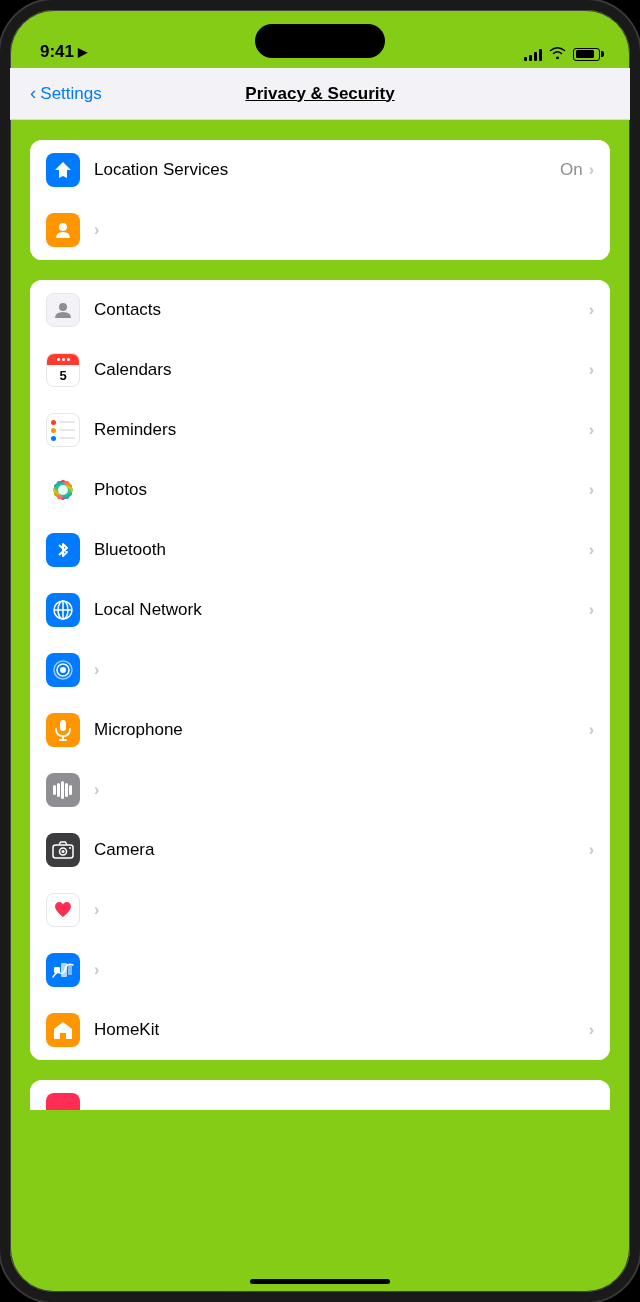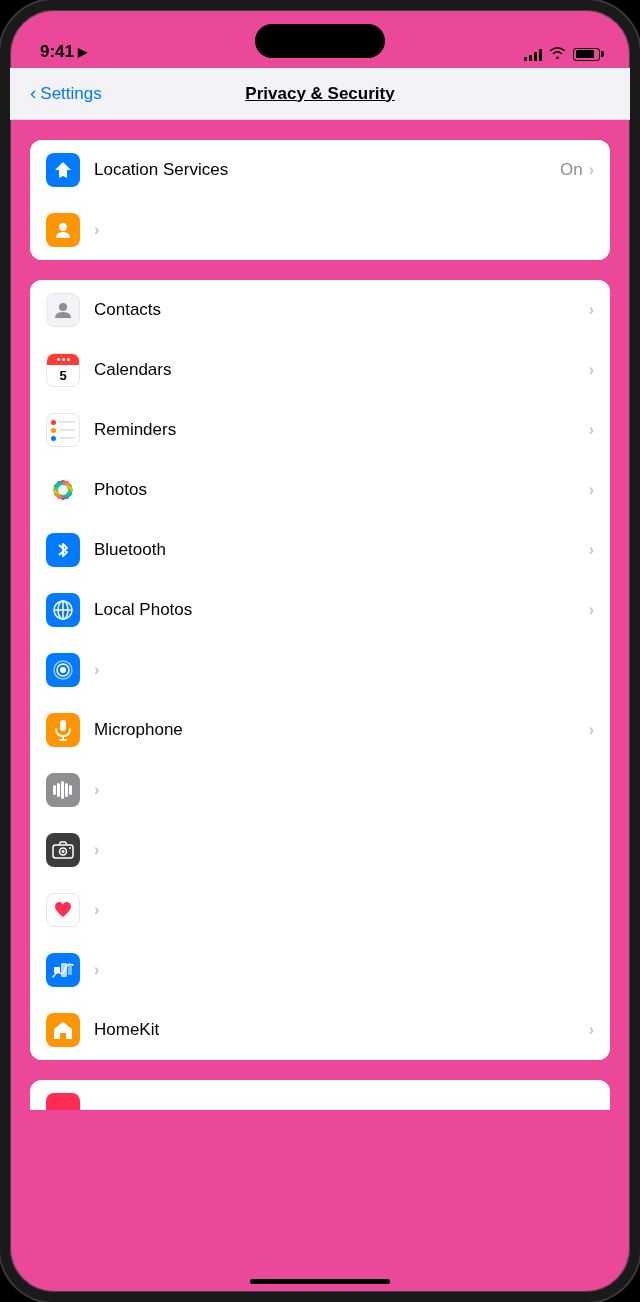--- a/index.html
+++ b/index.html
@@ -9,21 +9,21 @@
       display: flex;
       justify-content: center;
       align-items: center;
       min-height: 100vh;
       font-family: -apple-system, BlinkMacSystemFont, 'SF Pro Display', 'Helvetica Neue', Arial, sans-serif;
     }
 
     .phone-shell {
       width: 640px;
       height: 1302px;
-      background: #ec4899;
+      background: #84cc16;
       border-radius: 54px;
       position: relative;
       overflow: hidden;
       border: 10px solid #1a1a1a;
       box-shadow: 0 0 0 2px #3a3a3a, inset 0 0 0 1px #444;
     }
 
     
     .dynamic-island {
       position: absolute;
@@ -404,21 +404,21 @@
 
       <div class="settings-row">
         <div class="row-icon bg-blue">
           <svg width="22" height="22" viewBox="0 0 22 22" fill="none">
             <circle cx="11" cy="11" r="9" stroke="white" stroke-width="1.5" fill="none"></circle>
             <ellipse cx="11" cy="11" rx="5" ry="9" stroke="white" stroke-width="1.5" fill="none"></ellipse>
             <line x1="2" y1="11" x2="20" y2="11" stroke="white" stroke-width="1.5"></line>
             <line x1="11" y1="2" x2="11" y2="20" stroke="white" stroke-width="1.5"></line>
           </svg>
         </div>
-        <span class="row-label">Local Photos</span>
+        <span class="row-label">Local Network</span>
         <span class="row-chevron">›</span>
       </div>
 
       <div class="settings-row">
         <div class="row-icon bg-blue">
           <svg width="22" height="22" viewBox="0 0 22 22" fill="none">
             <circle cx="11" cy="11" r="3" fill="white"></circle>
             <circle cx="11" cy="11" r="6" stroke="white" stroke-width="1.5" fill="none"></circle>
             <circle cx="11" cy="11" r="9" stroke="white" stroke-width="1.5" fill="none" opacity="0.6"></circle>
           </svg>
@@ -455,20 +455,21 @@
       <div class="settings-row">
         <div class="row-icon" style="background:#3c3c3e;">
           <svg width="22" height="18" viewBox="0 0 22 18" fill="none">
             <rect x="1" y="4" width="20" height="13" rx="2.5" fill="#3c3c3e" stroke="white" stroke-width="1.5"></rect>
             <path d="M7 4 L8.5 1 L13.5 1 L15 4" stroke="white" stroke-width="1.5" fill="none" stroke-linejoin="round"></path>
             <circle cx="11" cy="10.5" r="3.5" stroke="white" stroke-width="1.5" fill="none"></circle>
             <circle cx="11" cy="10.5" r="1.5" fill="white"></circle>
             <circle cx="18" cy="7" r="1" fill="white"></circle>
           </svg>
         </div>
+        <span class="row-label">Camera</span>
         <span class="row-chevron">›</span>
       </div>
 
       <div class="settings-row">
         <div class="row-icon" style="background:#fff;border:1px solid #e5e5ea;">
           <svg width="20" height="18" viewBox="0 0 20 18" fill="none">
             <path d="M10 16 C10 16 2 10 2 5.5 C2 3 4 1 6.5 1 C8 1 9.5 2 10 3.5 C10.5 2 12 1 13.5 1 C16 1 18 3 18 5.5 C18 10 10 16 10 16Z" fill="#ff2d55"></path>
           </svg>
         </div>
         <span class="row-chevron">›</span>

